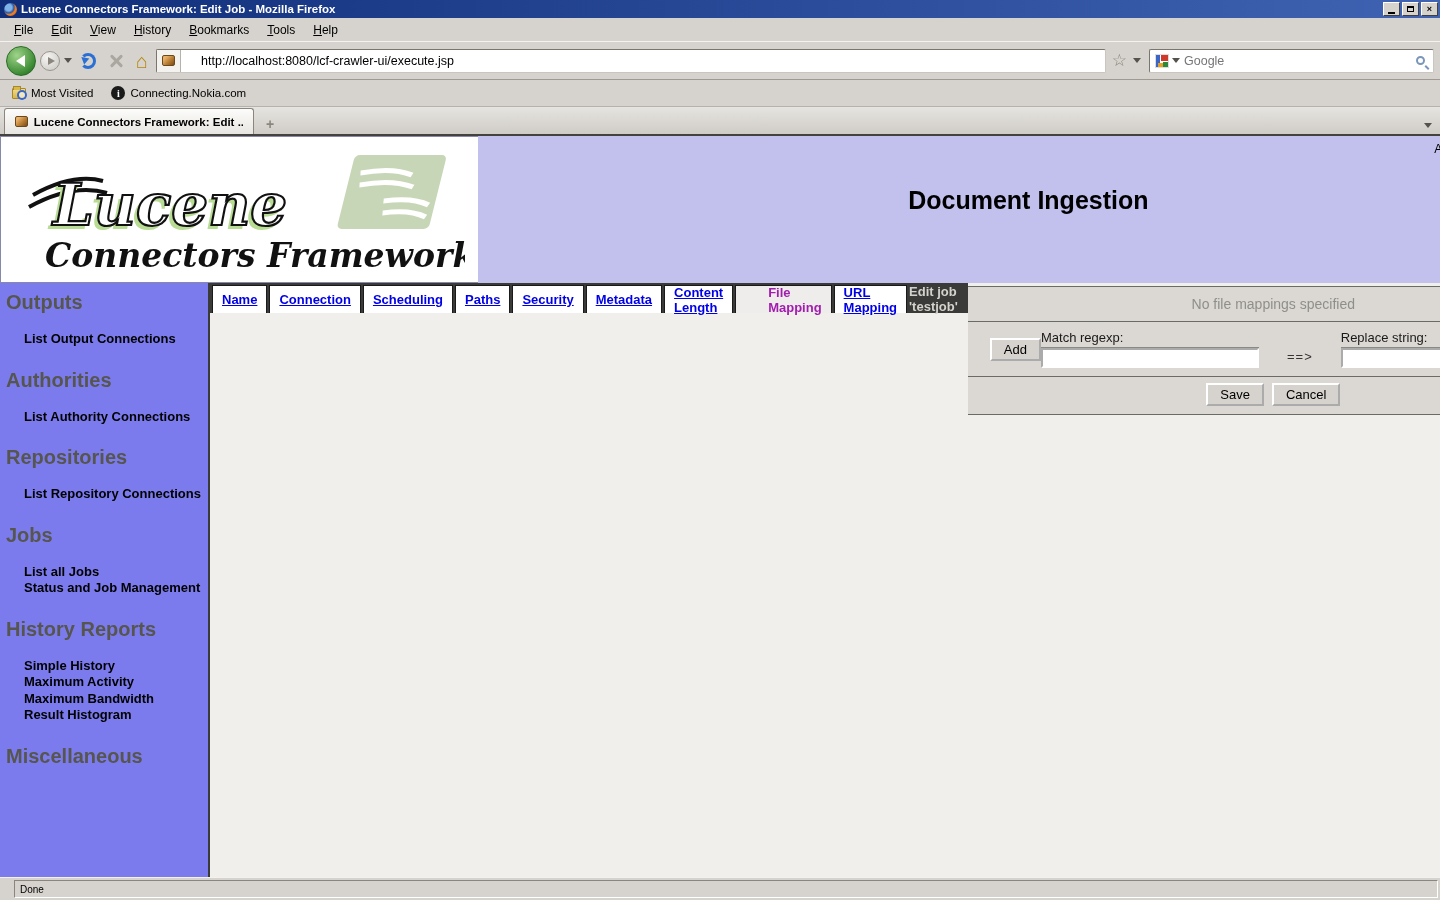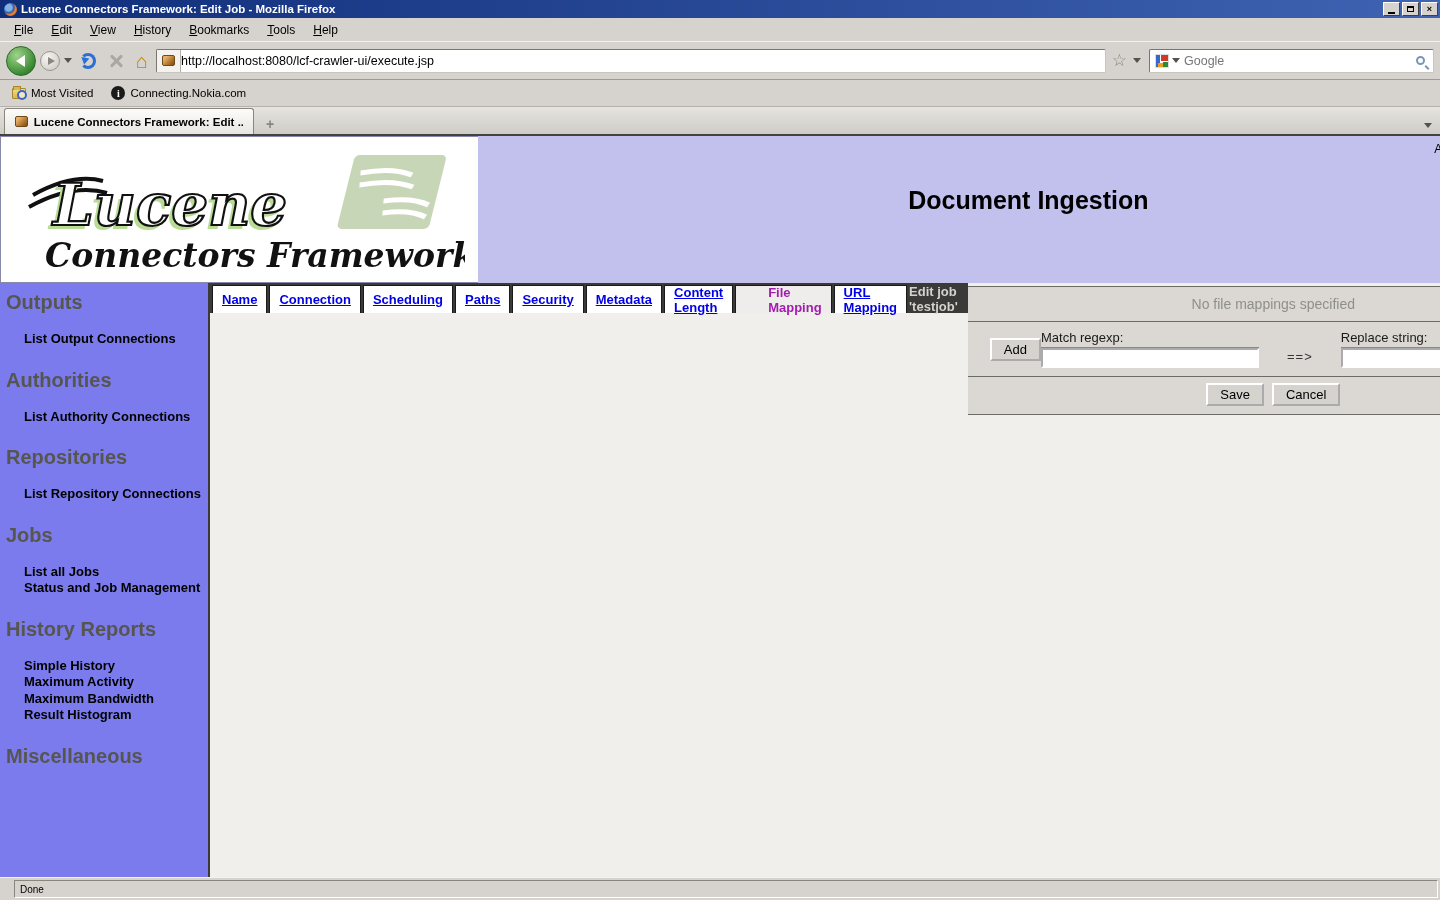--- a/index.html
+++ b/index.html
@@ -33,21 +33,21 @@
   .reloadbtn { width:16px; height:16px; border:3px solid #2a6fd4; border-left-color:transparent; border-radius:50%; position:relative; margin:0 4px; }
   .reloadbtn::after { content:""; position:absolute; left:-6px; top:-2px; border:4px solid transparent; border-right:7px solid #2a6fd4; transform:rotate(40deg); }
   .stopx { position:relative; width:16px; height:16px; margin:0 4px; }
   .stopx::before,.stopx::after { content:""; position:absolute; left:7px; top:0; width:3px; height:16px; background:#aaa7a0; border-radius:2px; }
   .stopx::before { transform:rotate(45deg); } .stopx::after { transform:rotate(-45deg); }
   .homeglyph { font-size:20px; font-weight:bold; color:#b8860b; line-height:1; margin:0 4px; }
   .urlbox { flex:1; height:24px; background:#fff; border:1px solid; border-color:#7a766e #c9c6c0 #c9c6c0 #7a766e; border-radius:2px;
             display:flex; align-items:center; }
   .urlfav { width:24px; height:22px; border-right:1px solid #b5b2ab; display:flex; align-items:center; justify-content:center; background:#f4f2ee; }
   .favicon { width:13px; height:11px; border-radius:2px; background:linear-gradient(135deg,#e8b06a 20%,#b57a30 60%,#7a4a18); border:1px solid #6a4a1a; }
-  .urlinput { flex:1; border:none; outline:none; font-size:12.5px; padding:0 0; color:#000; background:transparent; font-family:"Liberation Sans",sans-serif; }
+  .urlinput { flex:1; border:none; outline:none; font-size:12.5px; padding:0 20px; color:#000; background:transparent; font-family:"Liberation Sans",sans-serif; }
   .starbtn { font-size:17px; color:#8a867e; padding:0 2px; line-height:1; }
   .searchbox { width:285px; height:24px; background:#fff; border:1px solid; border-color:#7a766e #c9c6c0 #c9c6c0 #7a766e; border-radius:2px;
                display:flex; align-items:center; margin-left:4px; }
   .gicon { width:14px; height:14px; margin:0 3px 0 5px; position:relative; background:#fff; border:1px solid #ddd; flex:0 0 auto; }
   .gicon i { position:absolute; display:block; }
   .gicon .gb { left:0; top:0; width:4px; height:12px; background:#3a66c8; }
   .gicon .gr { left:5px; top:0; width:7px; height:6px; background:#d03a2a; }
   .gicon .gy { left:2px; top:8px; width:5px; height:4px; background:#e8a020; }
   .gicon .gg { left:7px; top:7px; width:5px; height:5px; background:#2a8a3a; }
   .searchinput { flex:1; border:none; outline:none; font-size:12.5px; color:#9a968e; padding:0 4px; background:transparent; font-family:"Liberation Sans",sans-serif; }

